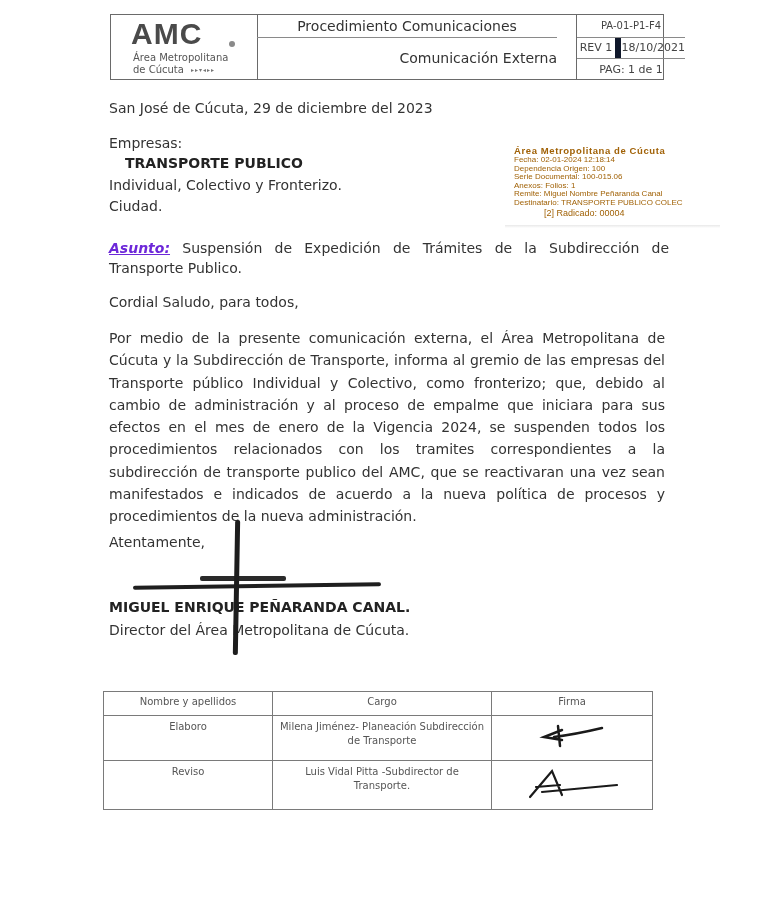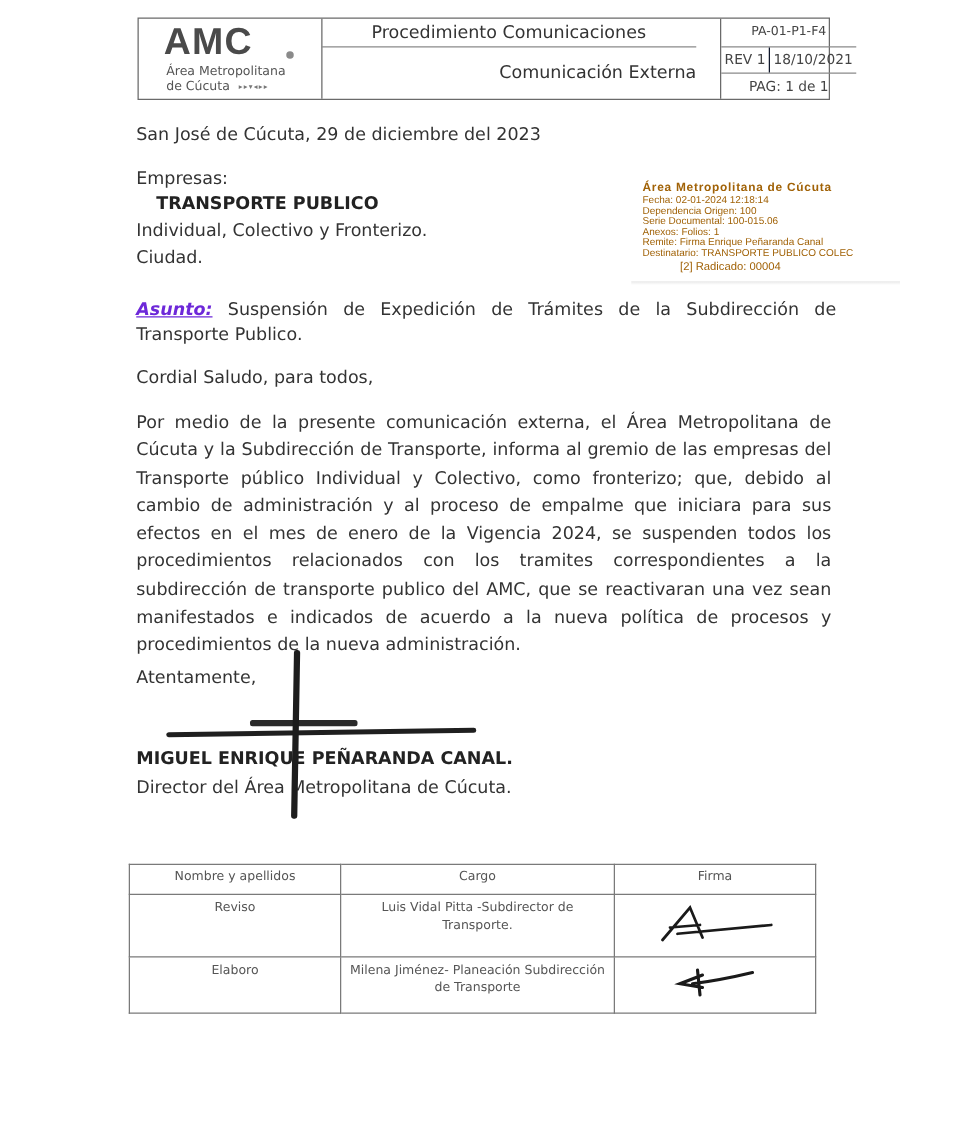--- a/index.html
+++ b/index.html
@@ -11,22 +11,22 @@
   .hdr { left:110px; top:14px; width:554px; height:66px; border:1px solid #6a6a6a; box-sizing:border-box; }
   .hdr .logo { position:absolute; left:0; top:0; width:146px; height:64px; border-right:1px solid #6a6a6a;text-align:right; }
   .hdr .mid { position:absolute; left:146px; top:0; width:408px; height:64px; }
   .hdr .mid .t1 { position:absolute; left:0; top:0; width:300px; height:22px; border-bottom:1px solid #8a8a8a;
                   text-align:center; font-size:14px; line-height:22px; color:#333; }
   .hdr .mid .t2 { position:absolute; left:0; top:23px; width:300px; height:41px; text-align:right;
                   font-size:14px; line-height:41px; color:#333; }
   .hdr .right { position:absolute; left:300px; top:0; width:108px; height:64px; border-left:1px solid #6a6a6a;margin-left:19px; }
   .hdr .right .code { height:22px; line-height:22px; font-size:10px; text-align:center; border-bottom:1px solid #8a8a8a; color:#444; }
   .hdr .right .rev { height:20px; line-height:20px; font-size:11px; border-bottom:1px solid #8a8a8a; display:flex; color:#444; }
-  .hdr .right .rev span:first-child { width:38px; text-align:center; border-right:1px solid #0f172a; }
-  .hdr .right .rev span:last-child { flex:1; text-align:center; }
+  .hdr .right .rev span:first-child { width:38px; text-align:center; border-right:6px solid #0f172a; }
+  .hdr .right .rev span:last-child { flex:1; text-align:right; }
   .hdr .right .pag { height:21px; line-height:21px; font-size:11px; text-align:center; color:#444; }
 
   .logo-amc { position:absolute; left:20px; top:2px; font-size:30px; font-weight:bold; color:#4a4a4a; letter-spacing:1px; font-family:"Liberation Sans", sans-serif; }
   .logo-dot { position:absolute; left:118px; top:26px; width:6px; height:6px; border-radius:50%; background:#8a8a8a; }
   .logo-sub1 { position:absolute; left:22px; top:37px; font-size:10px; color:#555; }
   .logo-sub2 { position:absolute; left:22px; top:49px; font-size:10px; color:#555; }
   .logo-arrows { position:absolute; left:80px; top:51px; font-size:6px; color:#777; letter-spacing:1px; }
 
   .p { font-size:14px; line-height:20px; color:#333; }
   .date { left:109px; top:98px; }
@@ -92,21 +92,21 @@
 <div class="abs p tp">TRANSPORTE PUBLICO</div>
 <div class="abs p ind">Individual, Colectivo y Fronterizo.</div>
 <div class="abs p ciu">Ciudad.</div>
 
 <div class="abs stamp">
   <div class="s-title">Área Metropolitana de Cúcuta</div>
   <div class="s-line">Fecha: 02-01-2024 12:18:14</div>
   <div class="s-line">Dependencia Origen: 100</div>
   <div class="s-line">Serie Documental: 100-015.06</div>
   <div class="s-line">Anexos:   Folios: 1</div>
-  <div class="s-line">Remite: Firma Enrique Peñaranda Canal</div>
+  <div class="s-line">Remite: Miguel Nombre Peñaranda Canal</div>
   <div class="s-line">Destinatario: TRANSPORTE PUBLICO COLEC</div>
   <div class="s-rad">[2]  Radicado: 00004</div>
 </div>
 <div class="abs stamp-shadow"></div>
 
 <div class="abs p asunto"><b>Asunto:</b><span> Suspensión de Expedición de Trámites de la Subdirección de Transporte Publico.</span></div>
 
 <div class="abs p cordial">Cordial Saludo, para todos,</div>
 
 <div class="abs body">Por medio de la presente comunicación externa, el Área Metropolitana de Cúcuta y la Subdirección de Transporte, informa al gremio de las empresas del Transporte público Individual y Colectivo, como fronterizo; que, debido al cambio de administración  y al proceso de empalme que iniciara para sus efectos en el mes de enero de la Vigencia 2024, se suspenden todos los procedimientos relacionados con los tramites correspondientes a la subdirección de transporte publico del AMC, que se reactivaran una vez sean manifestados e indicados de acuerdo a la nueva política de procesos y procedimientos de la nueva administración.</div>
@@ -121,31 +121,31 @@
 <div class="abs sig-v"></div>
 
 <table class="abs tbl">
   <tbody>
       <tr class="h">
     <td class="c1">Nombre y apellidos</td>
     <td class="c2">Cargo</td>
     <td>Firma</td>
   </tr>
   <tr class="r">
+    <td>Elaboro</td>
+    <td>Milena Jiménez- Planeación Subdirección de Transporte</td>
+    <td>
+      <svg width="80" height="30" viewBox="0 0 80 30">
+        <path d="M30 10 L12 17 L30 20 M26 6 L28 26 M22 17 Q45 14 70 8" stroke="#1a1a1a" stroke-width="2.5" fill="none" stroke-linecap="round"></path>
+      </svg>
+    </td>
+  </tr>
+  <tr class="r">
     <td>Reviso</td>
     <td>Luis Vidal Pitta -Subdirector de Transporte.</td>
     <td>
       <svg width="100" height="36" viewBox="0 0 100 36">
         <path d="M8 32 L30 6 L40 30 M14 22 L38 20 M20 27 L95 20" stroke="#1a1a1a" stroke-width="2.2" fill="none" stroke-linecap="round"></path>
       </svg>
     </td>
   </tr>
-  <tr class="r">
-    <td>Elaboro</td>
-    <td>Milena Jiménez- Planeación Subdirección de Transporte</td>
-    <td>
-      <svg width="80" height="30" viewBox="0 0 80 30">
-        <path d="M30 10 L12 17 L30 20 M26 6 L28 26 M22 17 Q45 14 70 8" stroke="#1a1a1a" stroke-width="2.5" fill="none" stroke-linecap="round"></path>
-      </svg>
-    </td>
-  </tr>
 </tbody>
   </table>
 
 </body></html>

